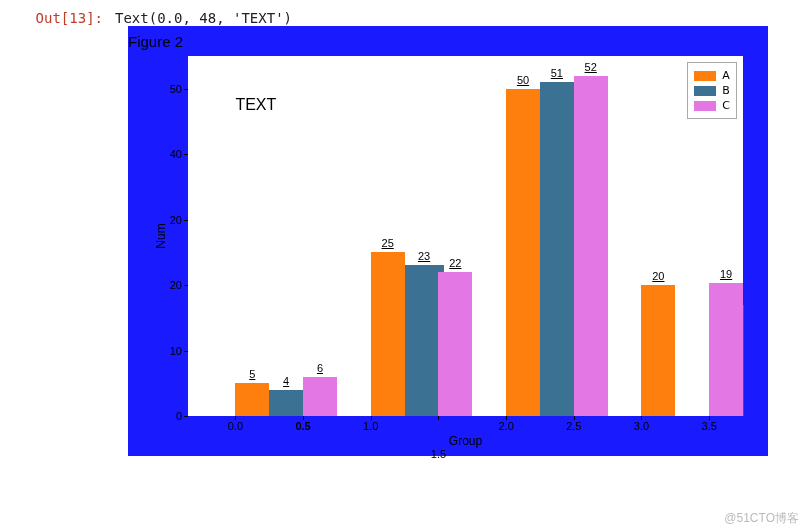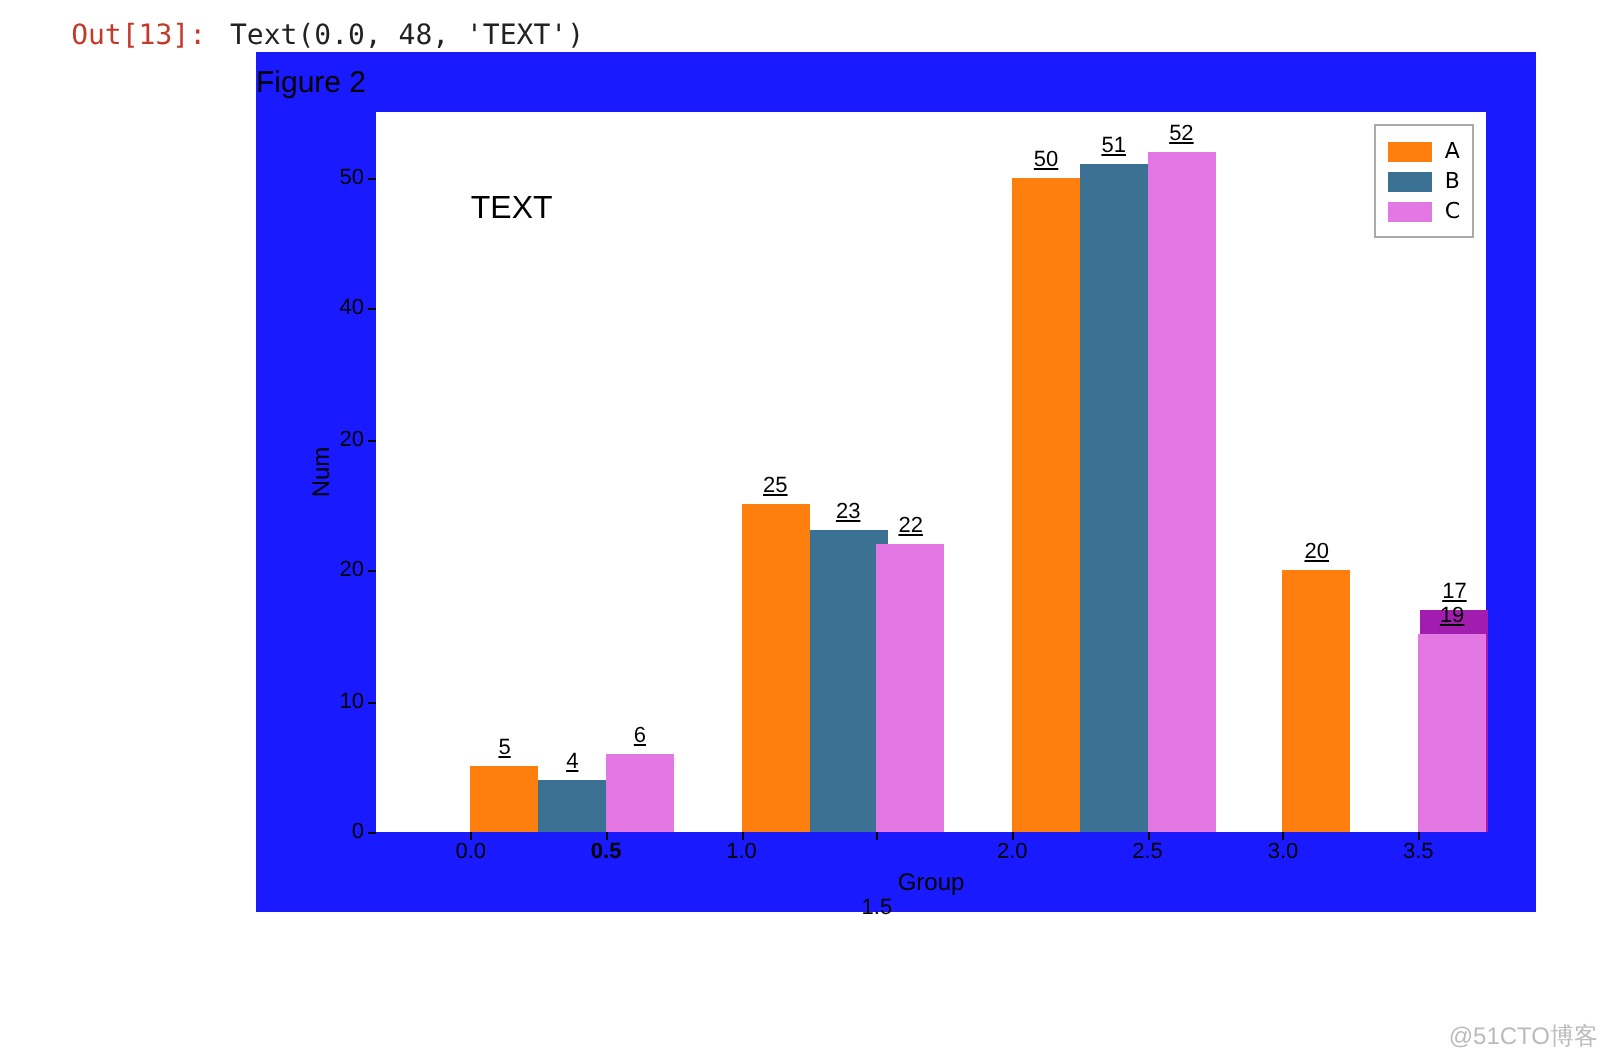--- a/index.html
+++ b/index.html
@@ -194,21 +194,21 @@
           </div>
           <div class="bar" style="left: 385.793px; width: 33.8415px; height: 340.364px; background: rgb(227, 119, 227);">
             <div class="bar-label">52</div>
           </div>
           <div class="bar" style="left: 453.476px; width: 33.8415px; height: 130.909px; background: rgb(255, 127, 14);">
             <div class="bar-label">20</div>
           </div>
           <div class="bar" style="left: 487.317px; width: 33.8415px; height: 111.273px; background: #a21caf; margin-left: 35px;">
             <div class="bar-label">17</div>
           </div>
-          <div class="bar" style="left: 521.159px; width: 33.8415px; height: 99px; background: rgb(227, 119, 227);">
+          <div class="bar" style="left: 521.159px; width: 33.8415px; height: 133px; background: rgb(227, 119, 227);">
             <div class="bar-label">19</div>
           </div>
           <div class="annot" style="left: 47.378px; top: 39.8182px;">TEXT</div>
         </div>
       <div class="ylabel">Num</div>
       <div class="xlabel">Group</div>
       <div class="legend" id="legend">
           <div class="legend-row">
             <div class="swatch" style="background: rgb(255, 127, 14);"></div>
             <span>A</span>

